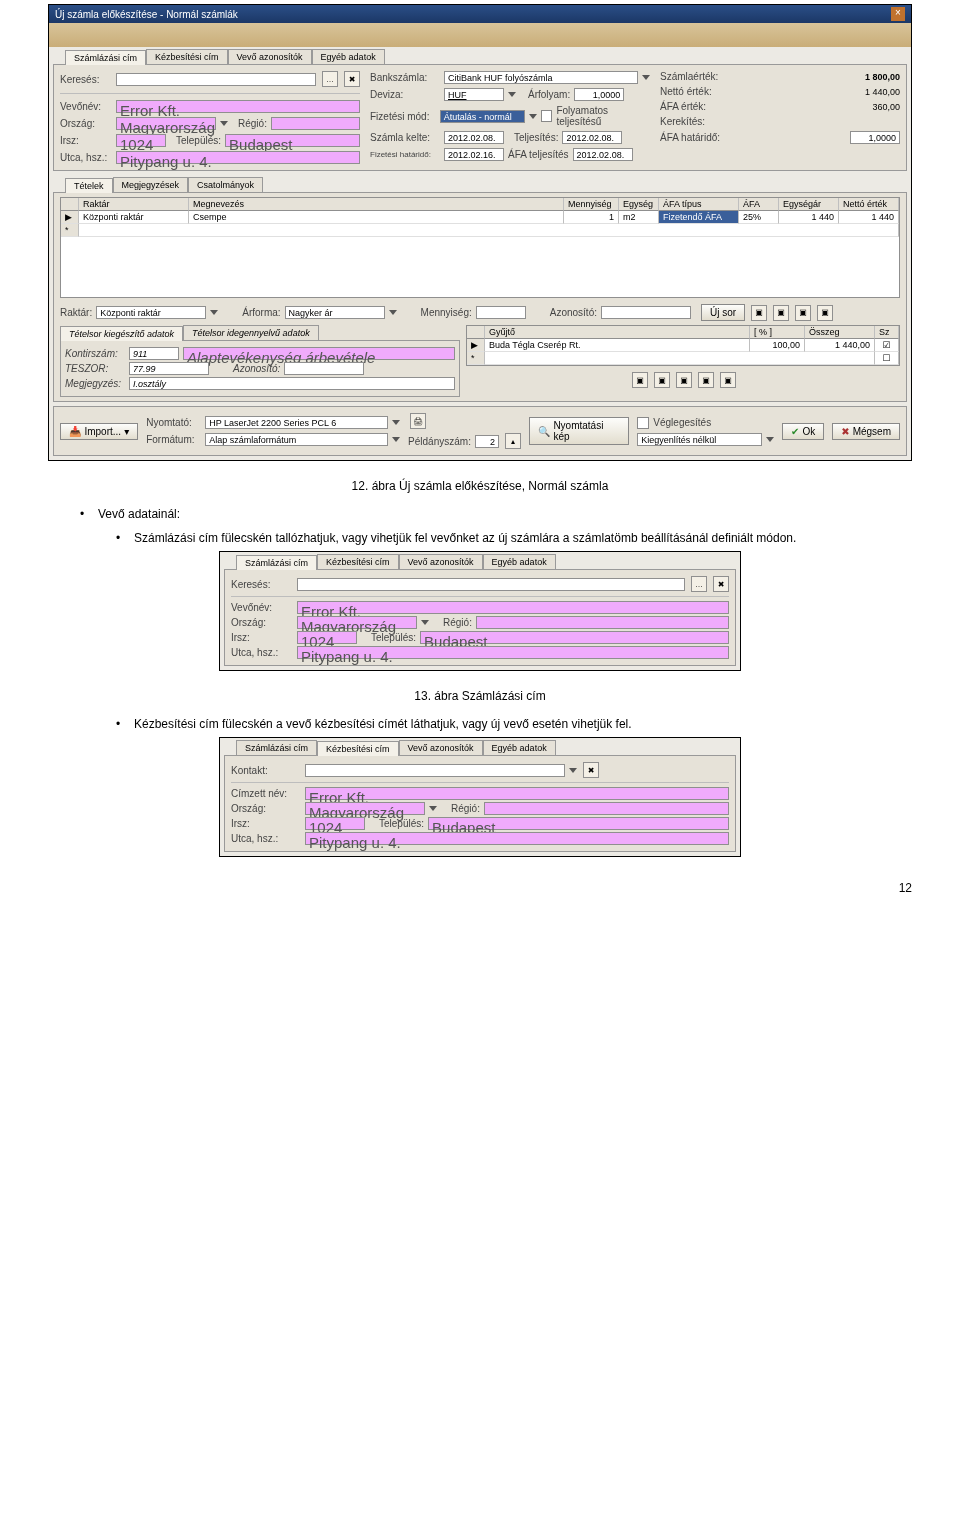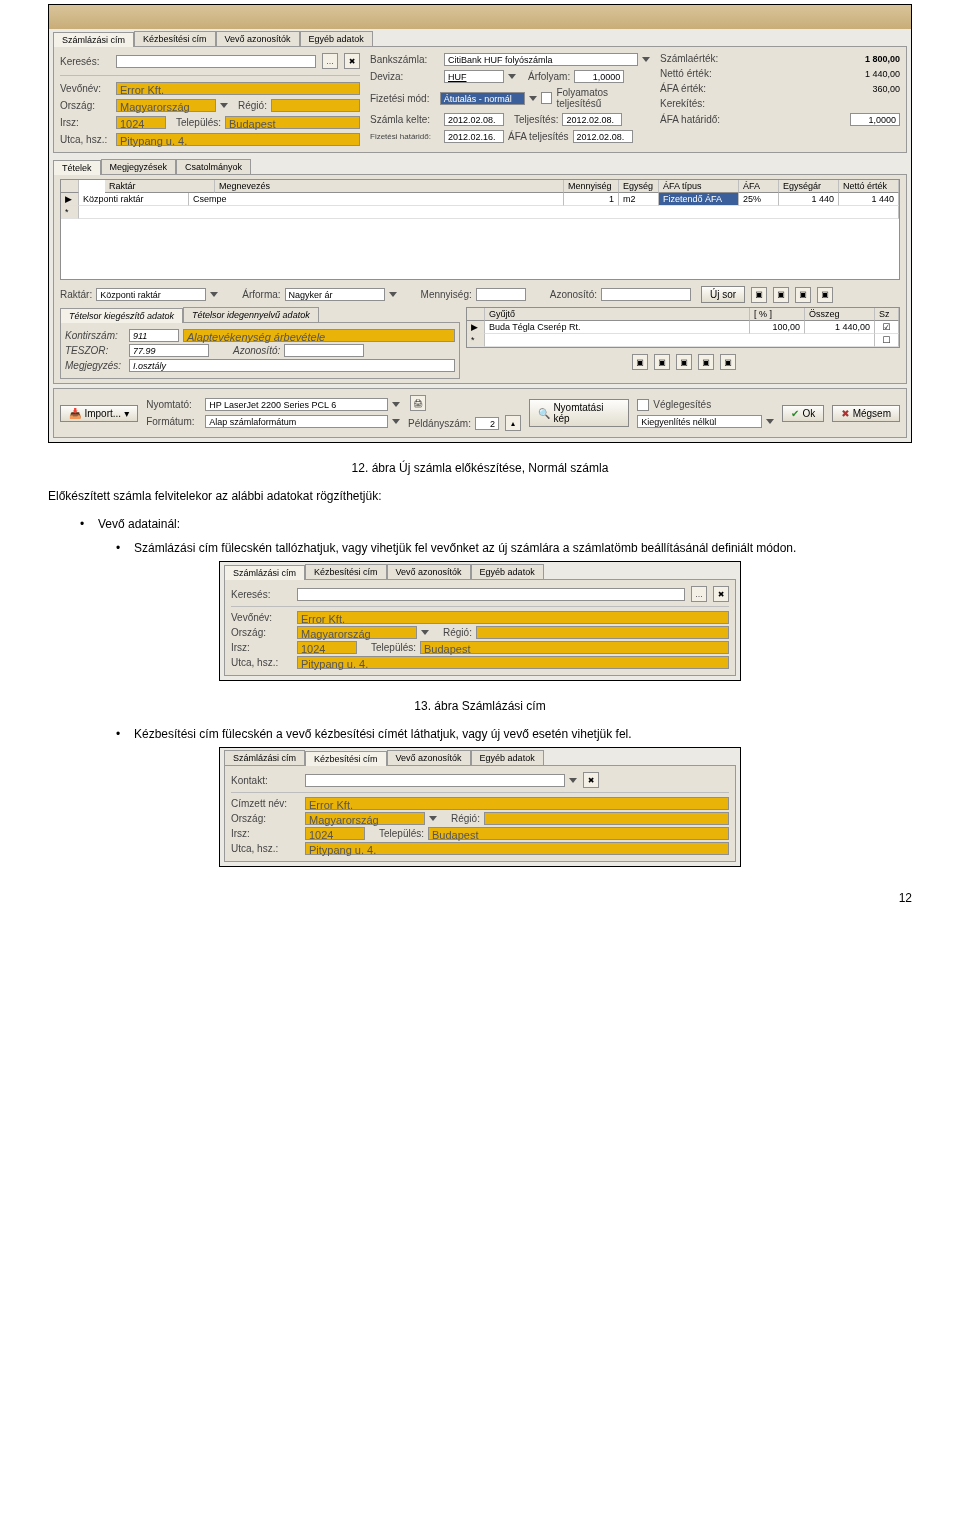--- a/index.html
+++ b/index.html
@@ -14,26 +14,26 @@
   .page-num { text-align:right; margin-top:24px; }
 
   
   .scrwrap { border:1px solid #000; background:#eceae4; margin: 4px 0 4px 0; }
   .scrwrap.small { width:520px; margin-left:auto; margin-right:auto; }
   .titlebar { background:linear-gradient(#2b4f87,#1b3766); color:#fff; font-size:10px; padding:2px 6px; display:flex; justify-content:space-between; align-items:center; }
   .closebtn { width:14px; height:14px; background:#c0722e; display:inline-block; line-height:12px; text-align:center; font-size:10px; }
 
   .toolbar-bg { height:24px; background:linear-gradient(#d8c49a,#c9ad78); }
 
-  .tabs { display:flex; font-size:9px; padding: 2px 4px 0 4px; }
+  .tabs { display:flex; font-size:9px; padding: 2px 4px 0 16px; }
   .tab { padding:2px 8px; border:1px solid #999; border-bottom:none; background:#e6e2d8; margin-right:0; }
   .tab.active { background:#f4f1e9; font-weight:normal; position:relative; top:1px; }
 
   .pane { background:#e6e2d8; margin:0 4px 4px 4px; border:1px solid #999; padding:4px 6px; font-size:9px; }
-  .ro-input { background:#eab308; border:1px solid #8f8f8f; height:13px; padding:1px 3px; font-size:11px; color:#555; display:inline-block; box-sizing:border-box; }
+  .ro-input { background:#f0abfc; border:1px solid #8f8f8f; height:13px; padding:1px 3px; font-size:15px; color:#555; display:inline-block; box-sizing:border-box; }
   .rw-input { background:#fff; border:1px solid #8f8f8f; height:13px; padding:1px 3px; font-size:9px; display:inline-block; box-sizing:border-box; }
   .lbl { font-size:10px; color:#444; }
   .mini-btn { width:14px; height:14px; border:1px solid #8f8f8f; background:#f4f0e6; display:inline-flex; align-items:center; justify-content:center; font-size:8px; margin-left:2px; }
   .grid { background:#fff; border:1px solid #8f8f8f; font-size:9px; }
   .grid-row { display:flex; }
   .grid-cell, .grid-head { border-right:1px solid #bfbfbf; padding:1px 4px; overflow:hidden; white-space:nowrap; box-sizing:border-box; }
   .grid-head { background:#e6e2d8; border-bottom:1px solid #8f8f8f; }
   .grid-cell { border-bottom:1px solid #e0e0e0; }
   .btn3d { border:1px solid #888; background:linear-gradient(#fdfdfb,#e2ddce); padding:2px 8px; font-size:10px; display:inline-flex; align-items:center; gap:3px; }
 
@@ -44,20 +44,24 @@
   .hr-sep { border-top:1px solid #bdbdbd; margin:4px 0; }
   .ck { width:10px; height:10px; border:1px solid #888; background:#fff; display:inline-block; }
   .dd-arrow { border-left:4px solid transparent; border-right:4px solid transparent; border-top:5px solid #555; display:inline-block;}
 </style>
 </head>
 <body>
 
 <div class="page">
 
 <div class="scrwrap">
+  <div class="titlebar">
+    <span>Új számla előkészítése - Normál számlák</span>
+    <span class="closebtn">×</span>
+  </div>
   <div class="toolbar-bg"></div>
 
   <div class="tabs">
     <div class="tab active">Számlázási cím</div>
     <div class="tab">Kézbesítési cím</div>
     <div class="tab">Vevő azonosítók</div>
     <div class="tab">Egyéb adatok</div>
   </div>
 
   <div class="pane" style="display:flex; gap:10px;">
@@ -154,21 +158,21 @@
   <div class="tabs">
     <div class="tab active">Tételek</div>
     <div class="tab">Megjegyzések</div>
     <div class="tab">Csatolmányok</div>
   </div>
 
   <div class="pane">
     <div class="grid">
       <div class="grid-row">
         <div class="grid-head" style="width:18px;"></div>
-        <div class="grid-head" style="width:110px;margin-left:26px;">Raktár</div>
+        <div class="grid-head" style="width:110px;">Raktár</div>
         <div class="grid-head" style="flex:1;">Megnevezés</div>
         <div class="grid-head" style="width:55px;">Mennyiség</div>
         <div class="grid-head" style="width:40px;">Egység</div>
         <div class="grid-head" style="width:80px;">ÁFA típus</div>
         <div class="grid-head" style="width:40px;">ÁFA</div>
         <div class="grid-head" style="width:60px;">Egységár</div>
         <div class="grid-head" style="width:60px;">Nettó érték</div>
       </div>
       <div class="grid-row">
         <div class="grid-cell" style="width:18px; background:#e6e2d8;">▶</div>
@@ -307,21 +311,20 @@
         </span>
     <span class="btn3d">
           <span style="color:#a33;">✖</span> 
           <span>Mégsem</span>
         </span>
   </div>
 </div>
 
 <div class="caption">12. ábra Új számla előkészítése, Normál számla</div>
 
-<div class="body-text">Előkészített számla felvitelekor az alábbi adatokat rögzíthetjük:</div>
 
 <div class="bullet">
   <div class="bullet-row">
         <span class="bm">•</span>
         <span>Vevő adatainál:</span>
       </div>
 </div>
 <div class="bullet-sub">
   <div class="bullet-row">
         <span class="bm">•</span>

